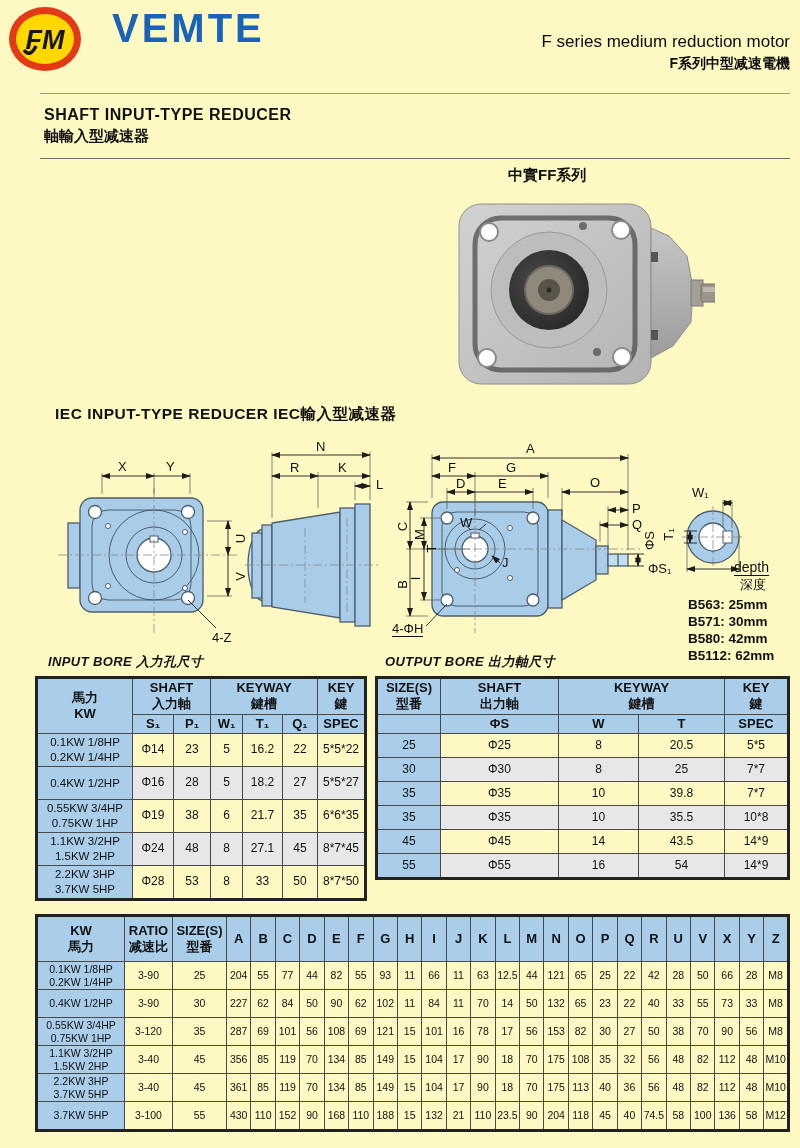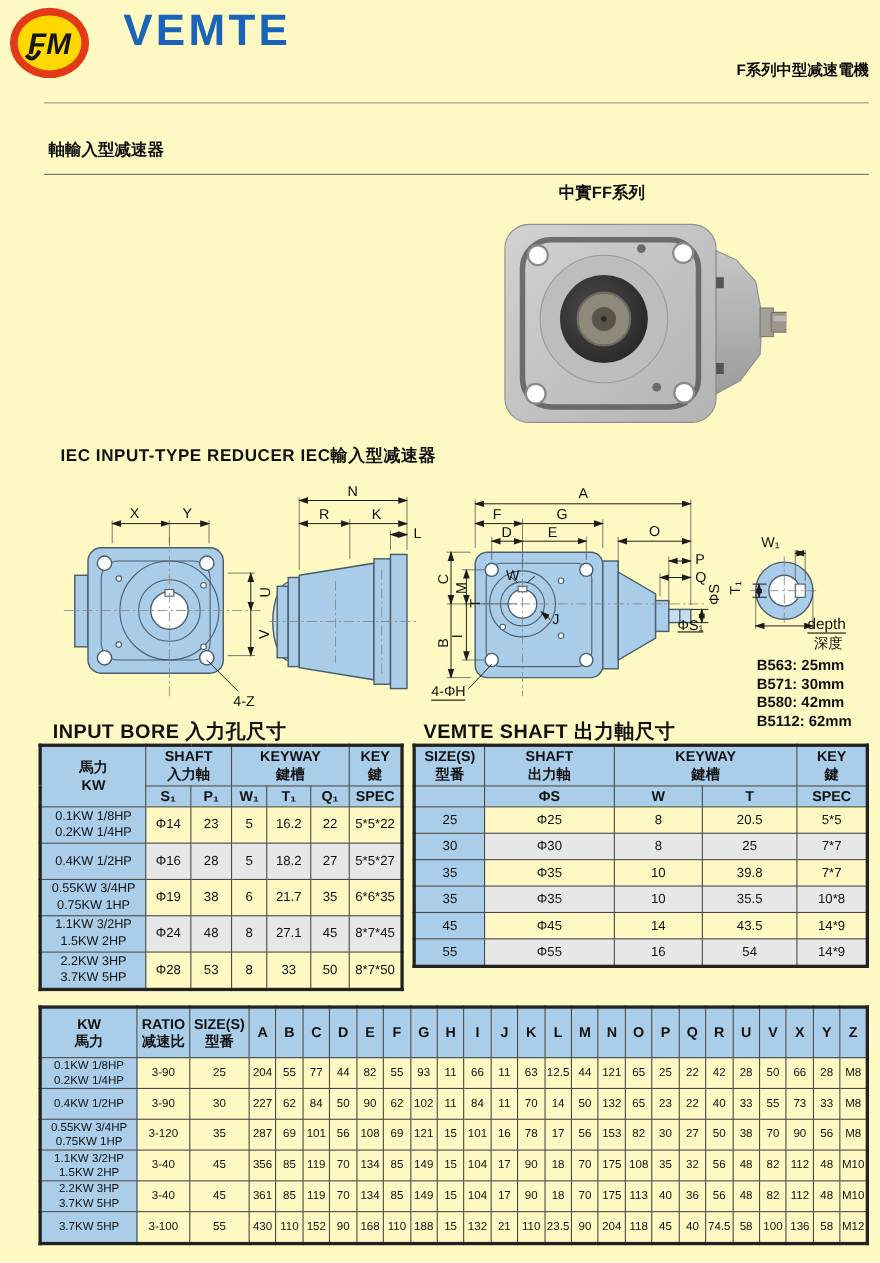--- a/index.html
+++ b/index.html
@@ -24,21 +24,21 @@
   .dlabel.ul{border-bottom:1px solid #101010;padding-bottom:1px;}
   .depth-note{position:absolute;font-size:13.5px;font-weight:bold;color:#101010;line-height:1;}
   
   table{border-collapse:collapse;table-layout:fixed;}
   th,td{border:1px solid #4a4a4a;text-align:center;vertical-align:middle;
         white-space:pre-line;padding:1px 0;line-height:1.25;}
   th{background:#aacdea;font-weight:bold;}
   td.blue{background:#aacdea;}
   tr.alt td{background:#e7e7e7;}
   tr.alt td.blue{background:#aacdea;}
-  .tbl-title{position:absolute;font-size:18px;font-weight:bold;letter-spacing:.4px;}
+  .tbl-title{position:absolute;font-size:13px;font-weight:bold;letter-spacing:.4px;font-style:italic;}
   
   #ib-table{position:absolute;left:35px;top:676px;width:332px;border:3px solid #222;font-size:12px;}
   #ib-table th{font-size:13px;}
   #ib-table td{height:30px;}
   #ib-table td.blue{font-size:11.5px;height:30px;}
   
   #os-table{position:absolute;left:375px;top:676px;width:415px;border:3px solid #222;font-size:12px;}
   #os-table th{font-size:13px;}
   #os-table td{height:21px;}
   
@@ -55,23 +55,25 @@
 
   <div class="abs" style="left:8px;top:6px;width:74px;height:66px;">
     <svg width="74" height="66" viewBox="0 0 74 66">
       <ellipse cx="37" cy="33" rx="36" ry="32" fill="#e23a17"></ellipse>
       <ellipse cx="37" cy="33" rx="29" ry="25" fill="#ffd800"></ellipse>
       <text x="37" y="43" text-anchor="middle" font-size="27" font-weight="bold" font-style="italic" fill="#161616">FM</text>
       <path d="M16,44 Q22,52 28,40" stroke="#161616" stroke-width="3.5" fill="none"></path>
     </svg>
   </div>
   <div class="brand-name">VEMTE</div>
+  <div class="prod-en">F series medium reduction motor</div>
   <div class="prod-cn">F系列中型减速電機</div>
   <div class="rule" style="left:40px;top:93px;width:750px;"></div>
 
+  <div class="sec-en">SHAFT INPUT-TYPE REDUCER</div>
   <div class="sec-cn">軸輸入型减速器</div>
   <div class="rule" style="left:40px;top:158px;width:750px;border-top-color:#6e6e6e;"></div>
 
   <div class="series-caption">中實FF系列</div>
   <div class="abs" style="left:445px;top:192px;width:270px;height:205px;">
     <svg width="270" height="205" viewBox="0 0 270 205">
       <defs>
         <linearGradient id="gFace" x1="0" y1="0" x2="1" y2="1">
           <stop offset="0" stop-color="#d2d2d2"></stop>
             <stop offset="1" stop-color="#b3b3b3"></stop>
@@ -268,21 +270,21 @@
     <span class="dlabel" style="left:420px;top:88px;">W</span>
     <span class="dlabel" style="left:462px;top:128px;">J</span>
     <span class="dlabel v" style="left:358px;top:92px;">C</span>
     <span class="dlabel v" style="left:374px;top:100px;">M</span>
     <span class="dlabel v" style="left:388px;top:114px;">T</span>
     <span class="dlabel v" style="left:358px;top:150px;">B</span>
     <span class="dlabel v" style="left:374px;top:144px;">I</span>
     <span class="dlabel ul" style="left:352px;top:194px;">4-ΦH</span>
     <span class="dlabel" style="left:652px;top:58px;">W₁</span>
     <span class="dlabel v" style="left:622px;top:100px;">T₁</span>
-    <span class="dlabel" style="left:576px;top:134px;text-decoration:underline;">ΦS₁</span>
+    <span class="dlabel" style="left:608px;top:134px;">ΦS₁</span>
     <span class="dlabel ul" style="left:694px;top:132px;font-size:14px;">depth</span>
     <span class="dlabel" style="left:700px;top:150px;font-size:13px;">深度</span>
     <span class="depth-note" style="left:648px;top:170px;">B563: 25mm</span>
     <span class="depth-note" style="left:648px;top:187px;">B571: 30mm</span>
     <span class="depth-note" style="left:648px;top:204px;">B580: 42mm</span>
     <span class="depth-note" style="left:648px;top:221px;">B5112: 62mm</span>
   </div>
 
   <div class="tbl-title" style="left:48px;top:653px;">INPUT BORE 入力孔尺寸</div>
   <table id="ib-table">
@@ -361,21 +363,21 @@
           <td>Φ28</td>
           <td>53</td>
           <td>8</td>
           <td>33</td>
           <td>50</td>
           <td>8*7*50</td>
         </tr>
       </tbody>
   </table>
 
-  <div class="tbl-title" style="left:385px;top:653px;">VEMTE SHAFT  出力軸尺寸</div>
+  <div class="tbl-title" style="left:385px;top:653px;">OUTPUT BORE  出力軸尺寸</div>
   <table id="os-table">
     <colgroup>
         <col style="width:64px">
         <col style="width:118px">
         <col style="width:80px">
         <col style="width:86px">
         <col>
       </colgroup>
     <thead>
       <tr>

